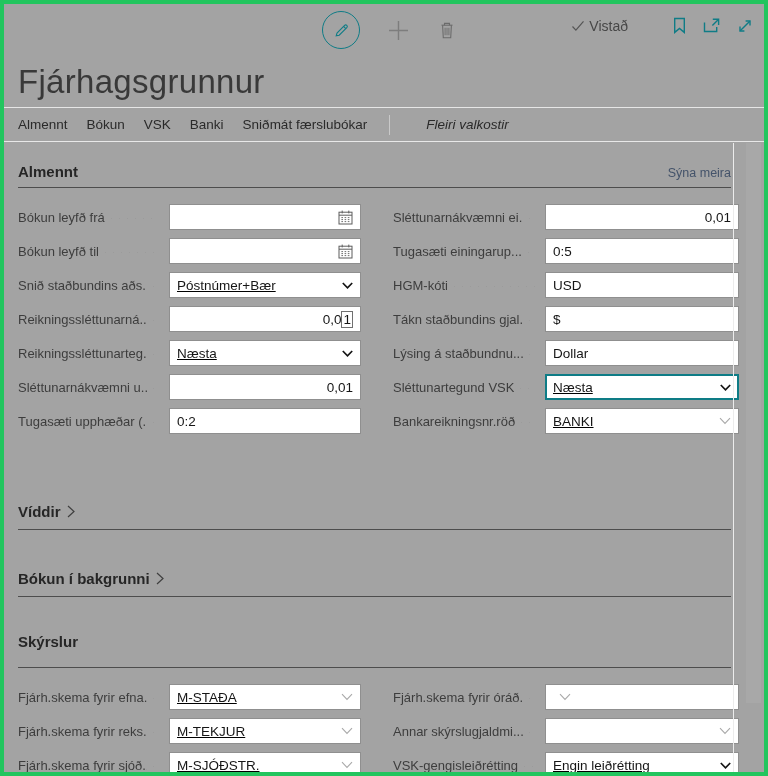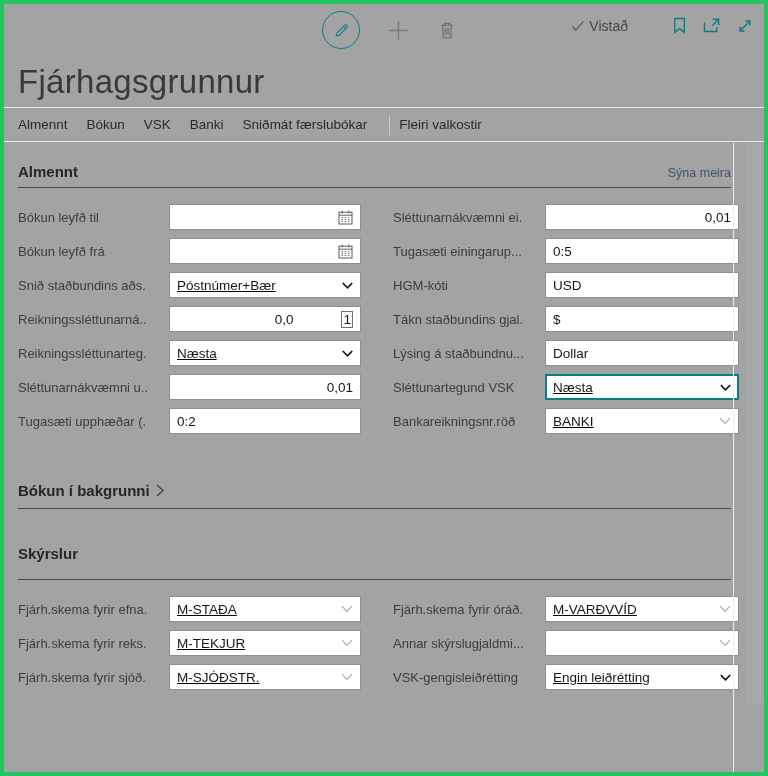--- a/index.html
+++ b/index.html
@@ -19,21 +19,21 @@
 
   
   .titlebar{ height:52px; padding-left:14px; border-bottom:1px solid #e6e6e6; display:flex; align-items:center; }
   .page-title{ font-size:33px; font-weight:400; color:#393939; letter-spacing:.3px; }
 
   
   .tabstrip{ height:34px; display:flex; align-items:center; padding-left:14px;
              border-bottom:1px solid #e8e8e8; font-size:13.5px; color:#2a2a2a; }
   .tab{ margin-right:19px; cursor:pointer; white-space:nowrap; }
   .tab-sep{ width:1px; height:20px; background:#c9c9c9; margin:0 3px; }
-  .more-options{ margin-left:6px; cursor:pointer; }
+  .more-options{ margin-left:33px; cursor:pointer;font-style:italic; }
 
   
   .content{ padding:0 33px 0 14px; }
   .sec-head{ display:flex; justify-content:space-between; align-items:flex-end;
              margin-top:21px; padding-bottom:7px; border-bottom:1px solid #4d4d4d; }
   .sec-title{ font-size:15px; font-weight:bold; color:#262626; }
   .show-more{ font-size:12.5px; color:#44536a; cursor:pointer; }
 
   .fields{ display:grid; grid-template-columns:343px 346px; column-gap:32px; margin-top:16px; }
   .frow{ display:flex; align-items:center; height:26px; margin-bottom:8px; }
@@ -41,21 +41,21 @@
   .leader{ flex:1 1 6px; height:1.4px; margin:3px 10px 0 6px; align-self:center;
            background-image:repeating-linear-gradient(to right,#9b9b9b 0 1.2px,transparent 1.2px 8px); }
   .fbox{ flex:none; height:26px; border:1px solid #8f8f8f; display:flex; align-items:center;
          padding:0 7px; background:#fff; cursor:text; }
   .col-left .fbox{ width:192px; }
   .col-right .fbox{ width:194px; }
   .fbox.sel{ cursor:pointer;text-decoration:underline; }
   .fbox.focused{ border:2px solid #0e7c86; padding:0 6px; }
   .fval{ font-size:13.5px; color:#161616; white-space:nowrap; overflow:hidden; flex:1; }
   .fval.right{ text-align:right; }
-  .fval-group{ flex:1; display:flex; justify-content:flex-end; align-items:center; font-size:13.5px; color:#161616;gap:48px; }
+  .fval-group{ flex:1; display:flex; justify-content:flex-end; align-items:center; font-size:13.5px; color:#161616; }
   .caret-box{ border:1px solid #707070; padding:0 1px; line-height:15px; }
   .box-icon{ flex:none; margin-left:6px; display:flex; }
 
   .collapsed-sec{ margin-top:61px; padding-bottom:9px; border-bottom:1px solid #4d4d4d;
                   display:flex; align-items:center; cursor:pointer; }
   .collapsed-sec .sec-title{ margin-right:6px; }
   .sec2{ margin-top:40px; }
   .sec3{ margin-top:36px; padding-bottom:17px; }
 
   
@@ -150,36 +150,36 @@
 
     <div class="sec-head">
       <span class="sec-title">Almennt</span>
       <span class="show-more">Sýna meira</span>
     </div>
 
     <div class="fields">
 
       <div class="col-left">
         <div class="frow">
-          <span class="flabel">Bókun leyfð til</span>
+          <span class="flabel">Bókun leyfð frá</span>
           <span class="leader"></span>
           <div class="fbox">
             <span class="fval"></span>
             <span class="box-icon">
               <svg width="15" height="15" viewBox="0 0 15 15">
                   <rect x="1" y="2.2" width="13" height="11.8" fill="none" stroke="#5d5d5d"></rect>
                   <path d="M4.2 0.6 V3.4 M10.8 0.6 V3.4" stroke="#5d5d5d"></path>
                   <path d="M1 5.2 H14" stroke="#5d5d5d"></path>
                   <path d="M3.4 7.6 h8.2 M3.4 9.6 h8.2 M3.4 11.6 h8.2" stroke="#5d5d5d" stroke-width="0.9" stroke-dasharray="1.6 1.6"></path>
                 </svg>
             </span>
           </div>
         </div>
         <div class="frow">
-          <span class="flabel">Bókun leyfð frá</span>
+          <span class="flabel">Bókun leyfð til</span>
           <span class="leader"></span>
           <div class="fbox">
             <span class="fval"></span>
             <span class="box-icon">
               <svg width="15" height="15" viewBox="0 0 15 15">
                   <rect x="1" y="2.2" width="13" height="11.8" fill="none" stroke="#5d5d5d"></rect>
                   <path d="M4.2 0.6 V3.4 M10.8 0.6 V3.4" stroke="#5d5d5d"></path>
                   <path d="M1 5.2 H14" stroke="#5d5d5d"></path>
                   <path d="M3.4 7.6 h8.2 M3.4 9.6 h8.2 M3.4 11.6 h8.2" stroke="#5d5d5d" stroke-width="0.9" stroke-dasharray="1.6 1.6"></path>
                 </svg>
@@ -292,20 +292,28 @@
             <span class="box-icon">
               <svg width="12" height="8" viewBox="0 0 12 8">
                   <path d="M1 1.2 L6 6.4 L11 1.2" fill="none" stroke="#a9a9a9" stroke-width="1.1"></path>
                 </svg>
             </span>
           </div>
         </div>
       </div>
     </div>
 
+    <div class="collapsed-sec">
+      <span class="sec-title">Víddir</span>
+      <span style="display:flex">
+        <svg width="8" height="13" viewBox="0 0 8 13">
+            <path d="M1 1 L7 6.5 L1 12" fill="none" stroke="#3f3f3f" stroke-width="1.2"></path>
+          </svg>
+      </span>
+    </div>
 
     <div class="collapsed-sec sec2">
       <span class="sec-title">Bókun í bakgrunni</span>
       <span style="display:flex">
         <svg width="8" height="13" viewBox="0 0 8 13">
             <path d="M1 1 L7 6.5 L1 12" fill="none" stroke="#3f3f3f" stroke-width="1.2"></path>
           </svg>
       </span>
     </div>
 
@@ -350,21 +358,20 @@
                 </svg>
             </span>
           </div>
         </div>
       </div>
       <div class="col-right">
         <div class="frow">
           <span class="flabel">Fjárh.skema fyrir óráð...</span>
           <span class="leader"></span>
           <div class="fbox sel">
-            <span class="fval">M-VARÐVVÍD</span>
             <span class="box-icon">
               <svg width="12" height="8" viewBox="0 0 12 8">
                   <path d="M1 1.2 L6 6.4 L11 1.2" fill="none" stroke="#a9a9a9" stroke-width="1.1"></path>
                 </svg>
             </span>
           </div>
         </div>
         <div class="frow">
           <span class="flabel">Annar skýrslugjaldmi...</span>
           <span class="leader"></span>

